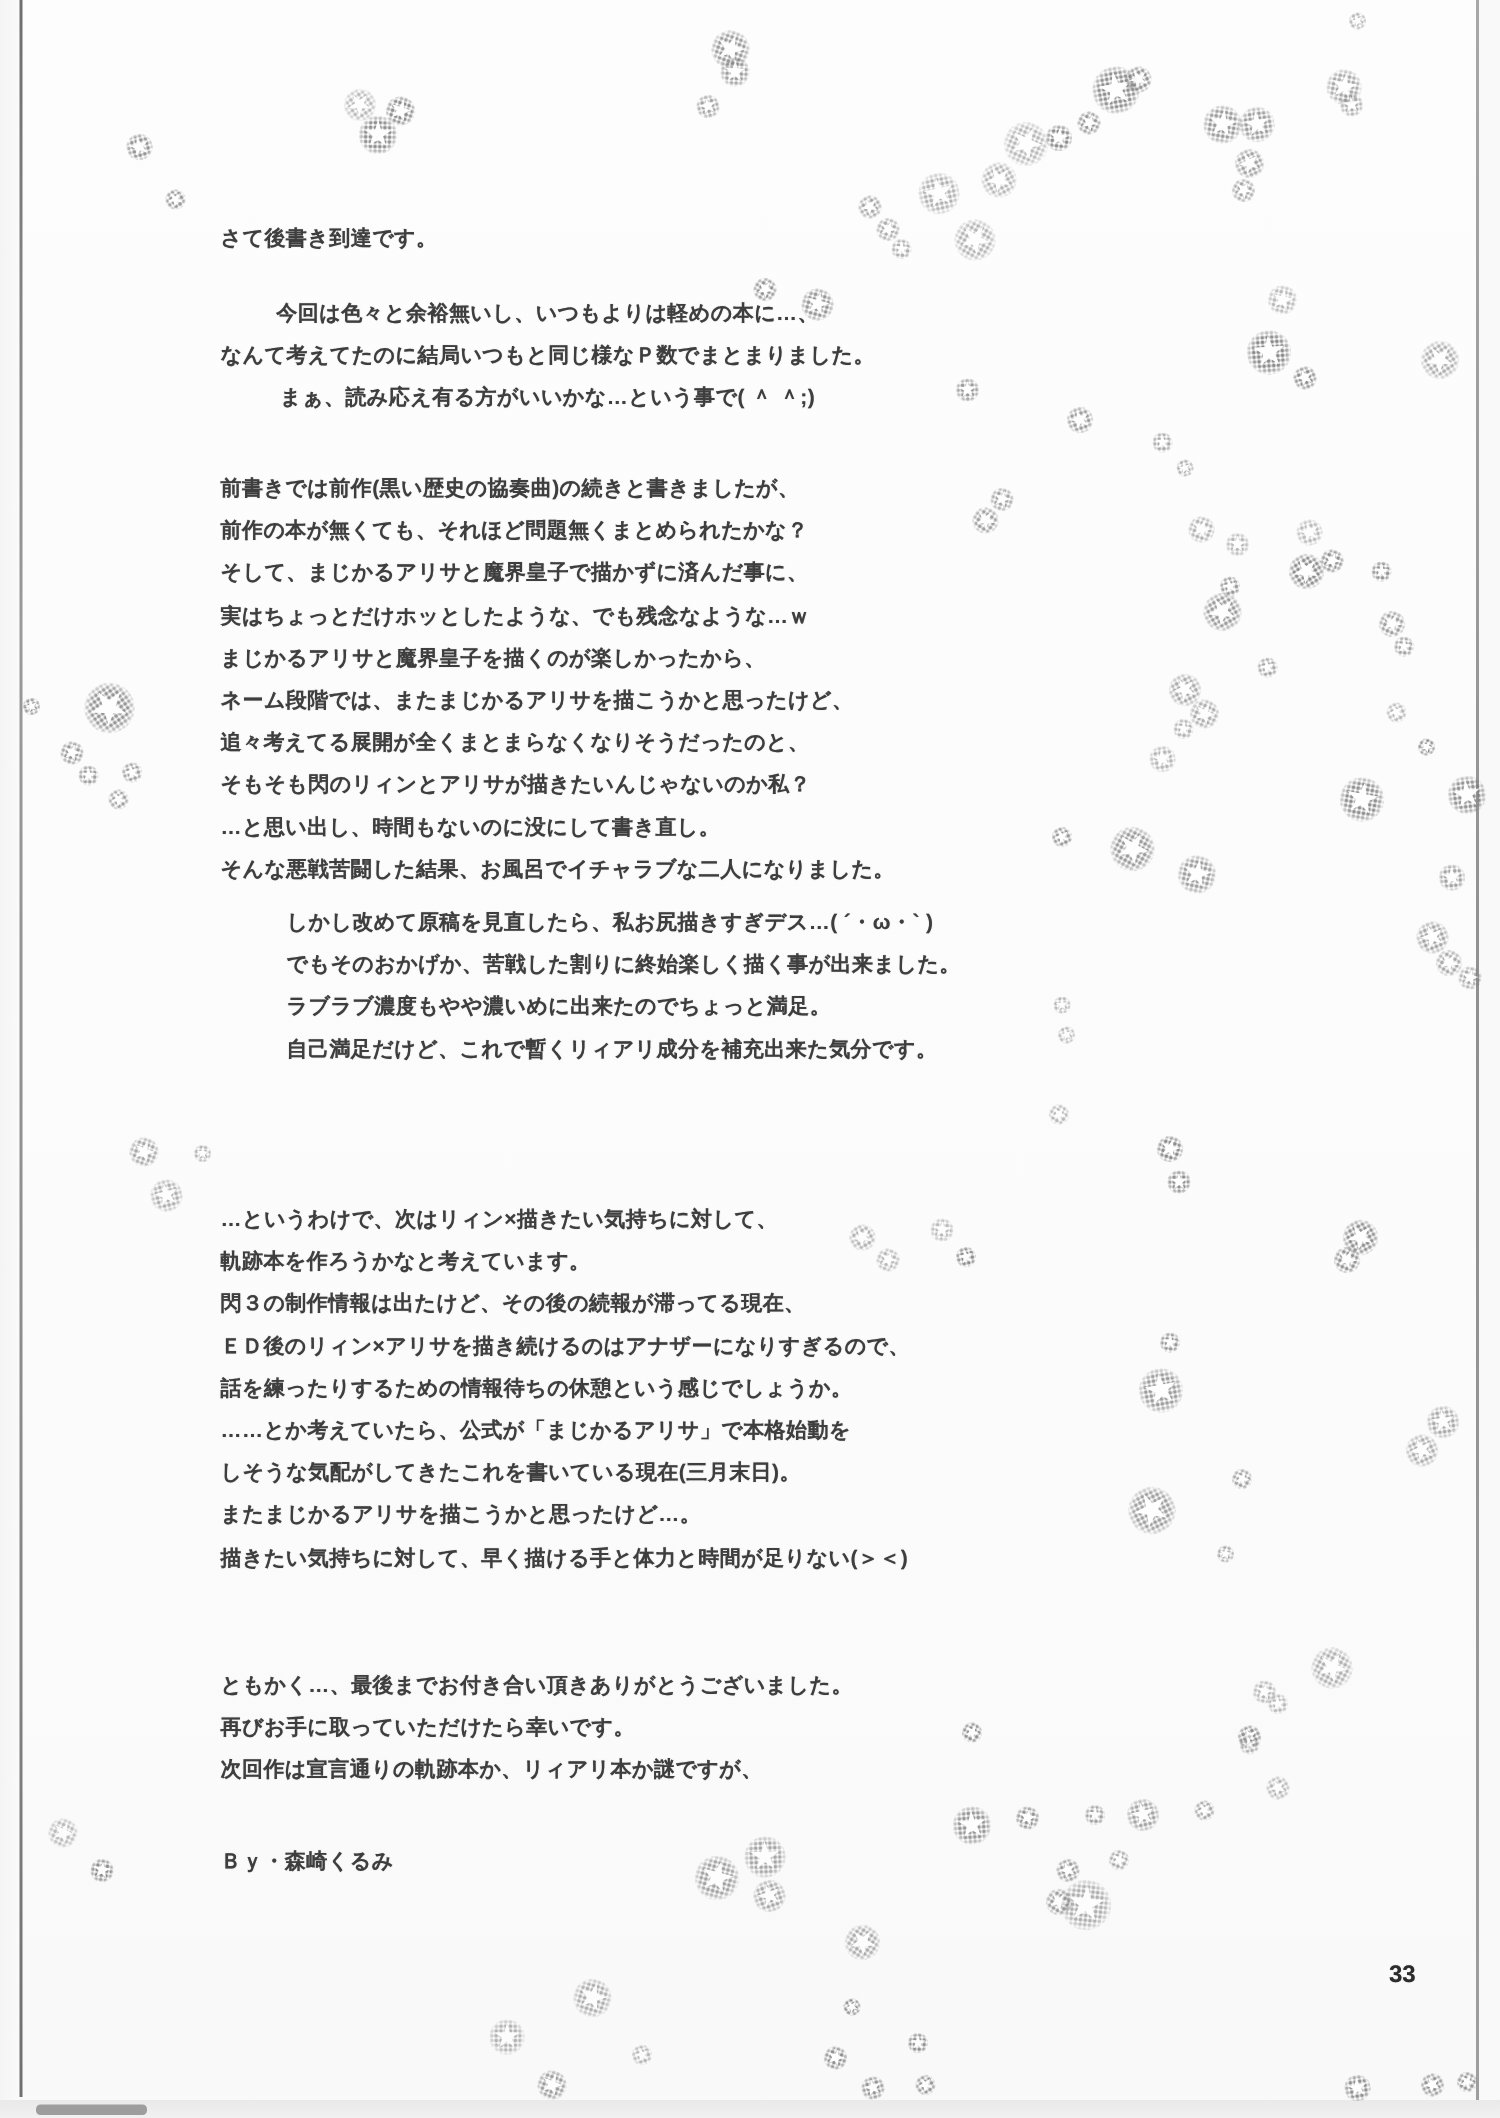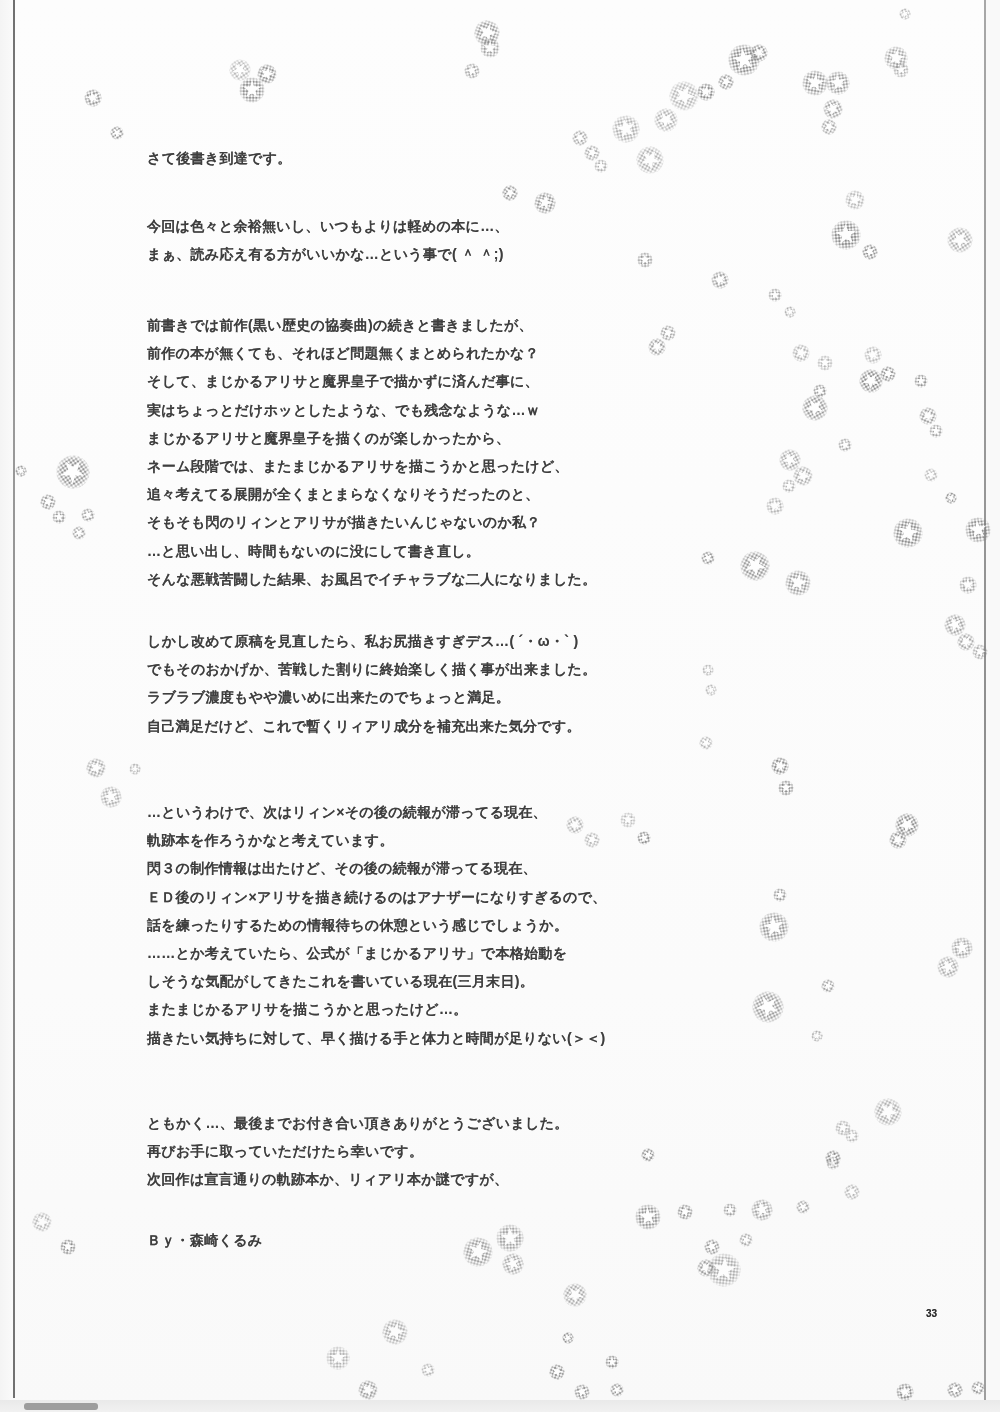--- a/index.html
+++ b/index.html
@@ -43,29 +43,29 @@
   }
 
   
   .text-block{
     position:absolute;left:147px;z-index:2;
     font-size:14px;line-height:28.2px;letter-spacing:.3px;
     color:#3e3e3e;font-weight:600;white-space:pre;
     text-shadow:0 0 .6px rgba(70,70,70,.55);
   }
   .p1{top:144px;}
-  .p2{top:212px;}
+  .p2{top:194px;text-align:center;}
   .p3{top:311px;}
-  .p4{top:627px;}
+  .p4{top:600px;margin-left:44px;}
   .p5{top:798px;}
   .p6{top:1109px;}
   .signature{top:1226px;}
   .page-number{
     position:absolute;left:926px;top:1308px;z-index:2;
-    font-size:10px;font-weight:700;color:#2c2c2c;letter-spacing:0;
+    font-size:16px;font-weight:700;color:#2c2c2c;letter-spacing:0;
     text-shadow:0 0 .5px rgba(40,40,40,.6);
   }
 </style>
 </head>
 <body>
 
 <div class="scan-canvas">
 
   <div class="stars-layer" id="stars-layer">
       <i class="star" style="left: 229px; top: 59px; width: 22px; height: 22px; opacity: 0.55; transform: rotate(-35deg);"></i>
@@ -189,24 +189,24 @@
       <i class="star" style="left: 826px; top: 1156px; width: 14px; height: 14px; opacity: 0.61; transform: rotate(-11deg);"></i>
       <i class="star" style="left: 844px; top: 1184px; width: 16px; height: 16px; opacity: 0.58; transform: rotate(-28deg);"></i>
       <i class="star" style="left: 32px; top: 1212px; width: 20px; height: 20px; opacity: 0.55; transform: rotate(25deg);"></i>
       <i class="star" style="left: 60px; top: 1239px; width: 16px; height: 16px; opacity: 0.92; transform: rotate(8deg);"></i>
       <i class="star" style="left: 896px; top: 1383px; width: 18px; height: 18px; opacity: 0.89; transform: rotate(-9deg);"></i>
       <i class="star" style="left: 947px; top: 1382px; width: 16px; height: 16px; opacity: 0.86; transform: rotate(-26deg);"></i>
       <i class="star" style="left: 971px; top: 1381px; width: 14px; height: 14px; opacity: 0.83; transform: rotate(27deg);"></i>
     </div>
 
   <div class="text-block p1"><div>さて後書き到達です。</div></div>
-  <div class="text-block p2"><div>今回は色々と余裕無いし、いつもよりは軽めの本に…、</div><div>まぁ、読み応え有る方がいいかな…という事で( ＾ ＾;)</div></div>
+  <div class="text-block p2"><div>今回は色々と余裕無いし、いつもよりは軽めの本に…、</div><div>なんて考えてたのに結局いつもと同じ様なＰ数でまとまりました。</div><div>まぁ、読み応え有る方がいいかな…という事で( ＾ ＾;)</div></div>
   <div class="text-block p3"><div>前書きでは前作(黒い歴史の協奏曲)の続きと書きましたが、</div><div>前作の本が無くても、それほど問題無くまとめられたかな？</div><div>そして、まじかるアリサと魔界皇子で描かずに済んだ事に、</div><div>実はちょっとだけホッとしたような、でも残念なような…ｗ</div><div>まじかるアリサと魔界皇子を描くのが楽しかったから、</div><div>ネーム段階では、またまじかるアリサを描こうかと思ったけど、</div><div>追々考えてる展開が全くまとまらなくなりそうだったのと、</div><div>そもそも閃のリィンとアリサが描きたいんじゃないのか私？</div><div>…と思い出し、時間もないのに没にして書き直し。</div><div>そんな悪戦苦闘した結果、お風呂でイチャラブな二人になりました。</div></div>
   <div class="text-block p4"><div>しかし改めて原稿を見直したら、私お尻描きすぎデス…( ´・ω・` )</div><div>でもそのおかげか、苦戦した割りに終始楽しく描く事が出来ました。</div><div>ラブラブ濃度もやや濃いめに出来たのでちょっと満足。</div><div>自己満足だけど、これで暫くリィアリ成分を補充出来た気分です。</div></div>
-  <div class="text-block p5"><div>…というわけで、次はリィン×その後の続報が滞ってる現在、</div><div>軌跡本を作ろうかなと考えています。</div><div>閃３の制作情報は出たけど、その後の続報が滞ってる現在、</div><div>ＥＤ後のリィン×アリサを描き続けるのはアナザーになりすぎるので、</div><div>話を練ったりするための情報待ちの休憩という感じでしょうか。</div><div>……とか考えていたら、公式が「まじかるアリサ」で本格始動を</div><div>しそうな気配がしてきたこれを書いている現在(三月末日)。</div><div>またまじかるアリサを描こうかと思ったけど…。</div><div>描きたい気持ちに対して、早く描ける手と体力と時間が足りない(＞＜)</div></div>
+  <div class="text-block p5"><div>…というわけで、次はリィン×描きたい気持ちに対して、</div><div>軌跡本を作ろうかなと考えています。</div><div>閃３の制作情報は出たけど、その後の続報が滞ってる現在、</div><div>ＥＤ後のリィン×アリサを描き続けるのはアナザーになりすぎるので、</div><div>話を練ったりするための情報待ちの休憩という感じでしょうか。</div><div>……とか考えていたら、公式が「まじかるアリサ」で本格始動を</div><div>しそうな気配がしてきたこれを書いている現在(三月末日)。</div><div>またまじかるアリサを描こうかと思ったけど…。</div><div>描きたい気持ちに対して、早く描ける手と体力と時間が足りない(＞＜)</div></div>
   <div class="text-block p6"><div>ともかく…、最後までお付き合い頂きありがとうございました。</div><div>再びお手に取っていただけたら幸いです。</div><div>次回作は宣言通りの軌跡本か、リィアリ本か謎ですが、</div></div>
 
   <div class="text-block signature">Ｂｙ・森崎くるみ</div>
 
   <div class="page-number">33</div>
 
   <div class="left-margin-strip"></div>
   <div class="left-edge-line"></div>
   <div class="right-edge-line"></div>
   <div class="right-margin-strip"></div>

